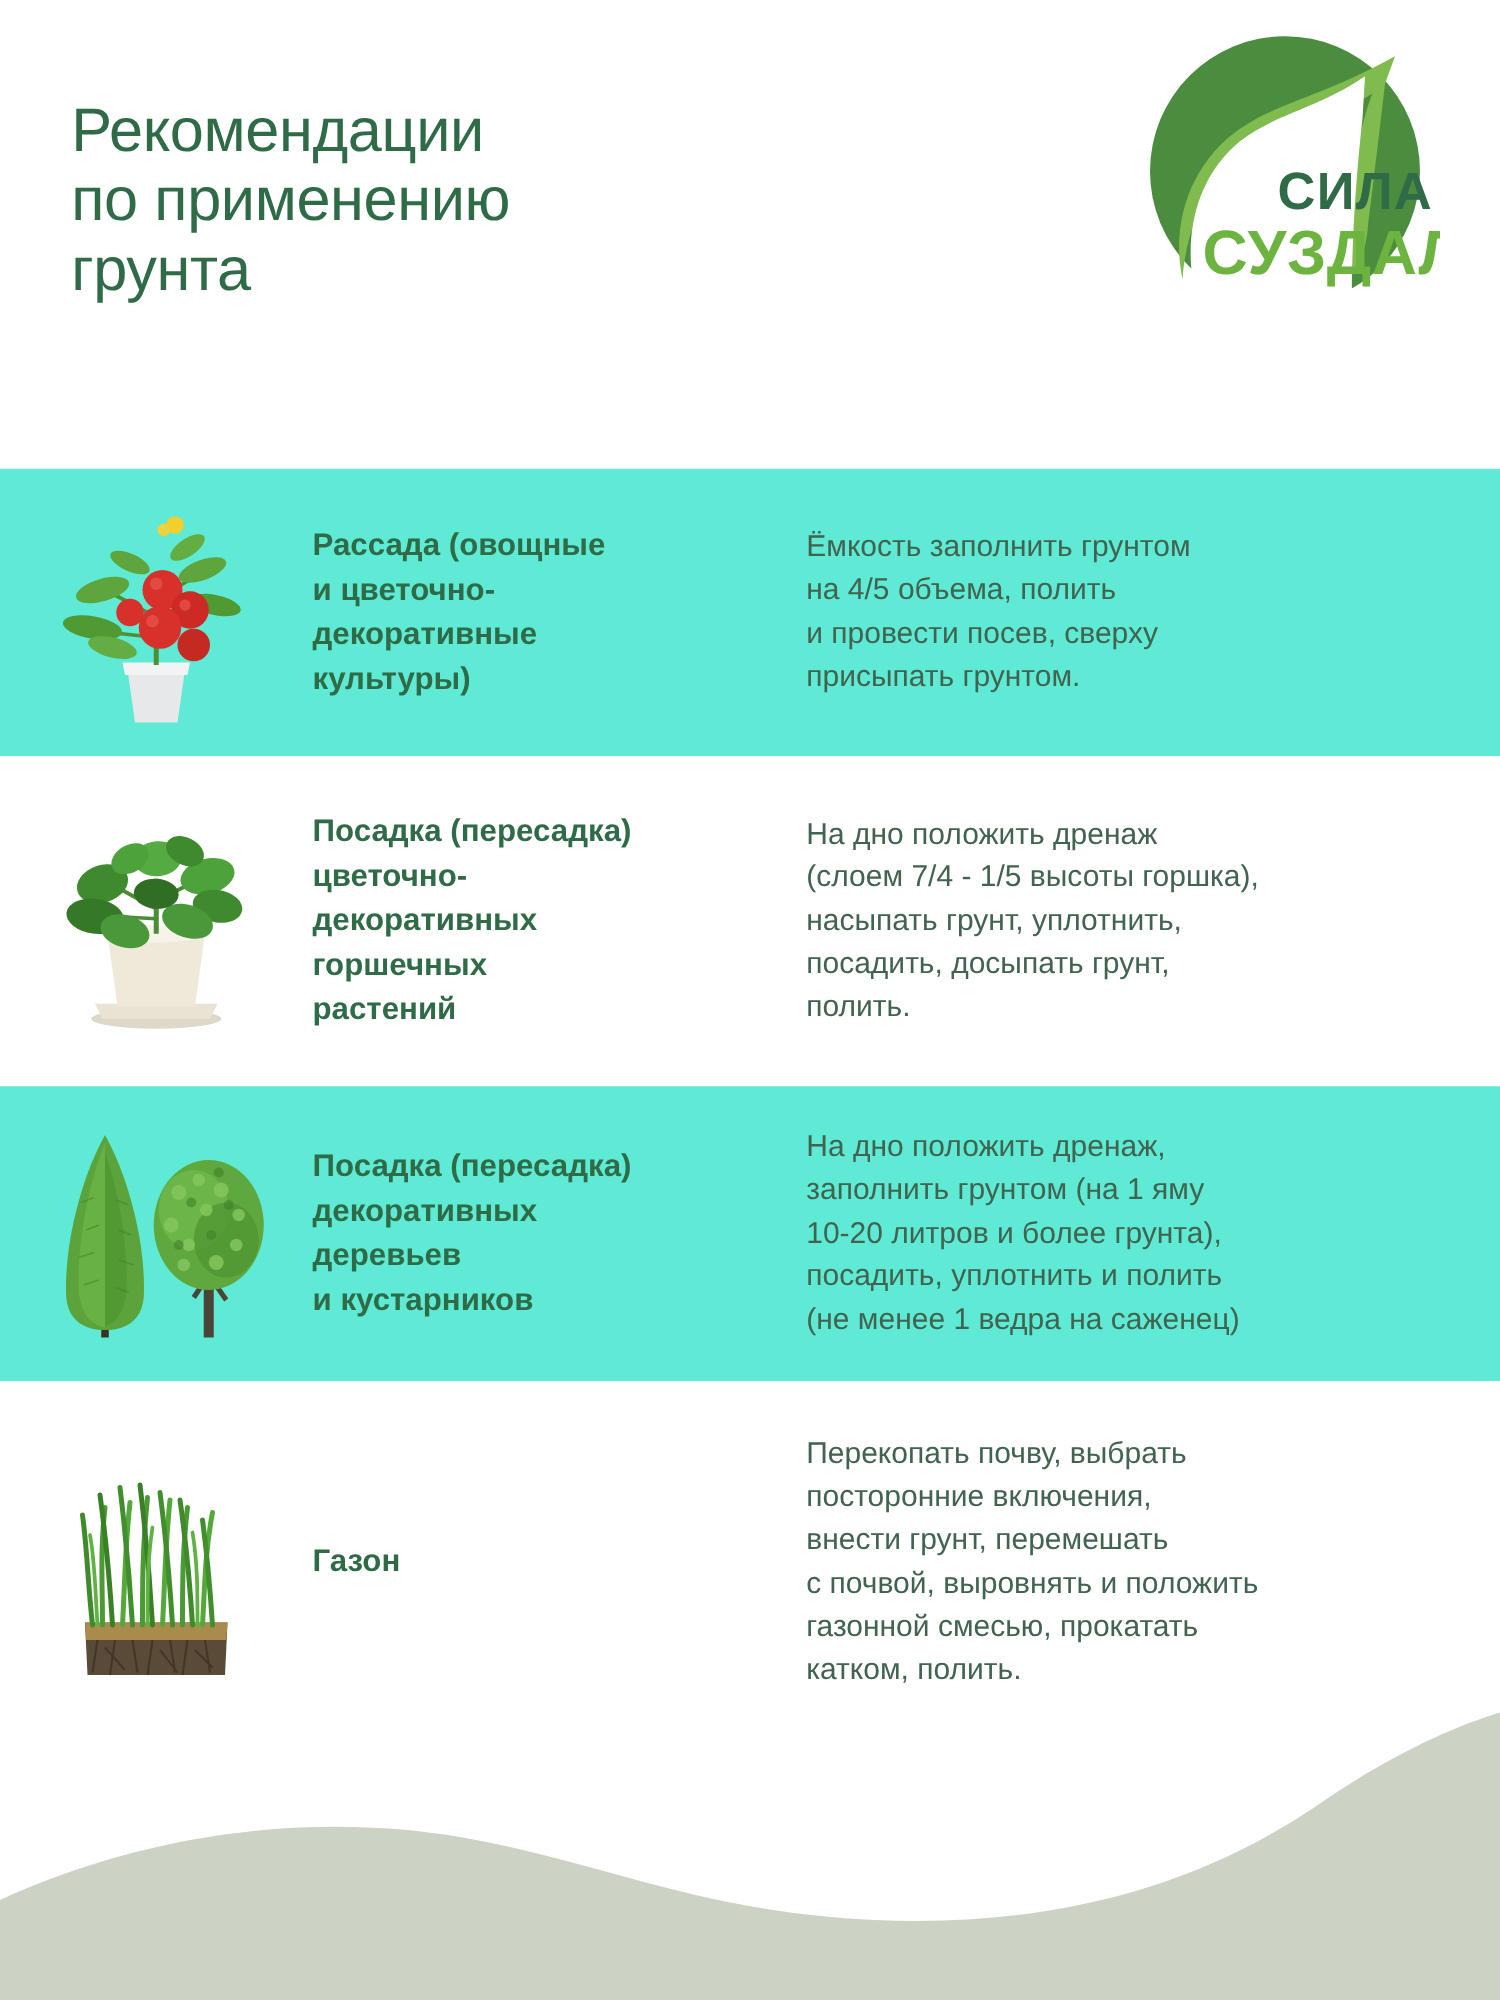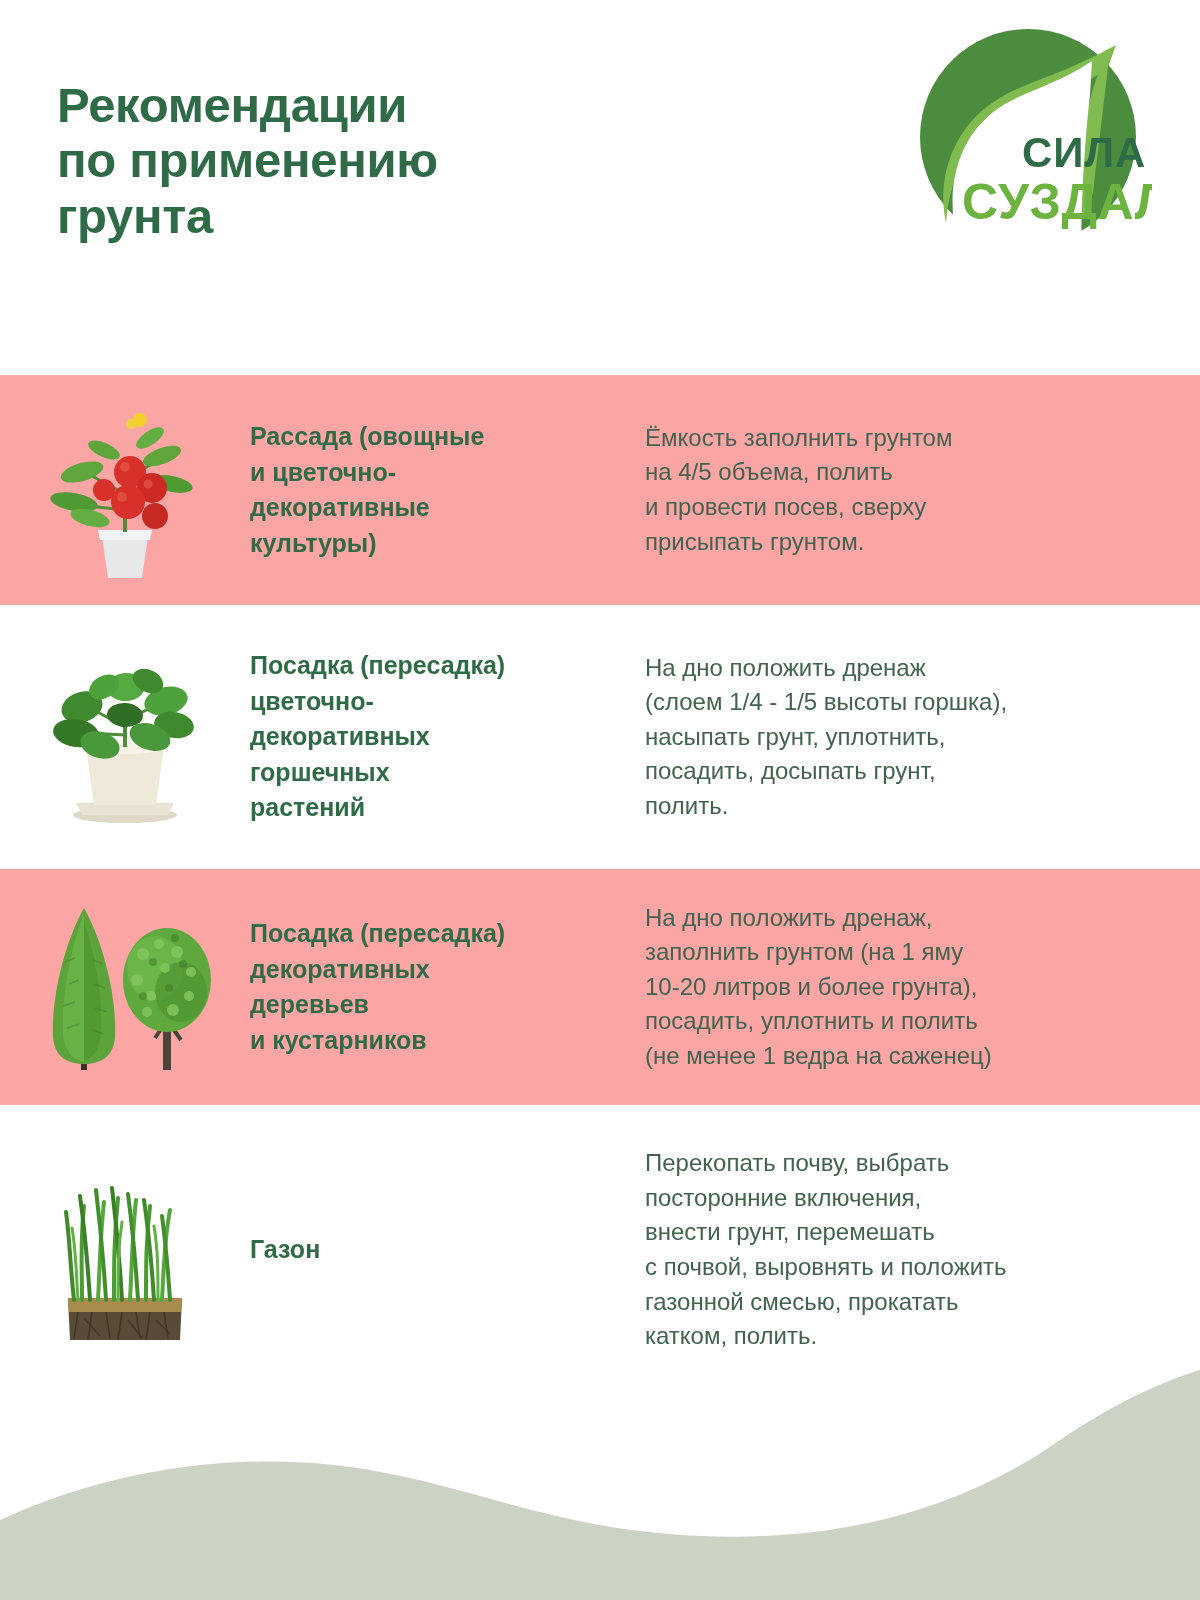--- a/index.html
+++ b/index.html
@@ -30,21 +30,21 @@
     height: 375px;
     width: 1200px;
   }
 
   .page-title {
     position: absolute;
     left: 57px;
     top: 78px;
     font-size: 49px;
     line-height: 1.13;
-    font-weight: bold;
+    font-weight: normal;
     color: #2f6b47;
     letter-spacing: -0.3px;
     white-space: pre-line;
   }
 
   
   .logo {
     position: absolute;
     right: 48px;
     top: 17px;
@@ -55,21 +55,21 @@
 
   
   .rows { position: relative; width: 1200px; }
 
   .row {
     position: relative;
     display: flex;
     align-items: center;
     width: 1200px;
   }
-  .row.tint { background: #fca5a5; }
+  .row.tint { background: #5eead4; }
   .row.plain { background: #ffffff; }
 
   .row-media {
     width: 250px;
     min-width: 250px;
     height: 100%;
     display: flex;
     align-items: center;
     justify-content: center;
     position: relative;
@@ -215,21 +215,21 @@
           <ellipse cx="118" cy="44" rx="16" ry="11" fill="#3f8a2f" transform="rotate(26 118 44)"></ellipse>
           <ellipse cx="95" cy="78" rx="18" ry="12" fill="#2f6e24" transform="rotate(4 95 78)"></ellipse>
         </svg>
       </div>
       <div class="row-title">Посадка (пересадка)
 цветочно-
 декоративных
 горшечных
 растений</div>
       <div class="row-desc">На дно положить дренаж
-(слоем 1/4 - 1/5 высоты горшка),
+(слоем 7/4 - 1/5 высоты горшка),
 насыпать грунт, уплотнить,
 посадить, досыпать грунт,
 полить.</div>
     </div>
 
     <div class="row row-3 tint">
       <div class="row-media">
         <svg class="art" width="200" height="190" viewBox="0 0 200 190">
 
           <path d="M56 178 L56 168 L62 168 L62 178 Z" fill="#3a3226"></path>

